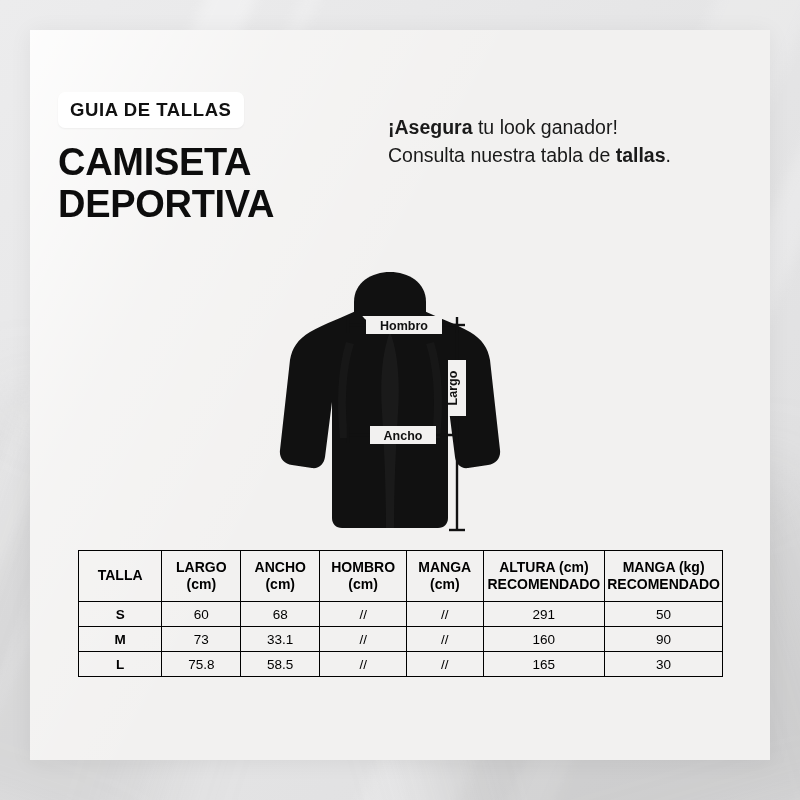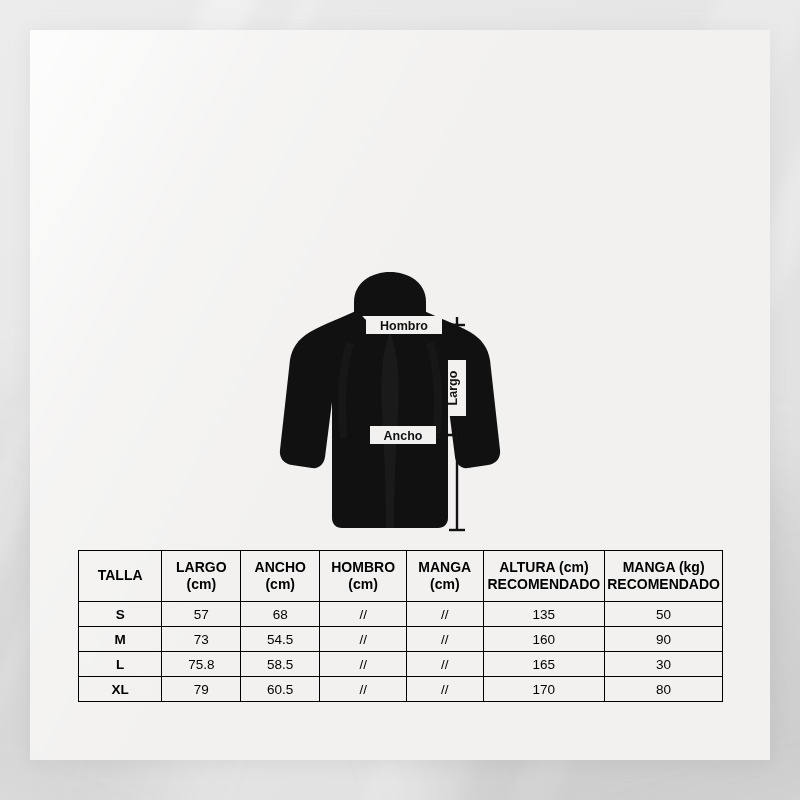--- a/index.html
+++ b/index.html
@@ -173,20 +173,33 @@
   <div class="streak streak-b"></div>
   <div class="streak streak-c"></div>
   <div class="streak streak-d"></div>
   <div class="shadow-blob"></div>
   <div class="shadow-blob2"></div>
 
   <div class="card">
     <div class="card-sheen"></div>
   </div>
 
+  <div class="header">
+    <div class="title-block">
+      <div class="badge">GUIA DE TALLAS</div>
+      <div class="main-title">
+        <span class="line">CAMISETA</span>
+        <span class="line">DEPORTIVA</span>
+      </div>
+    </div>
+
+    <div class="intro">
+      <b>¡Asegura</b><span> tu look ganador! Consulta nuestra tabla de </span><b>tallas</b><span>.</span>
+    </div>
+  </div>
 
   <div class="illu">
     <svg width="280" height="270" viewBox="0 0 280 270" xmlns="http://www.w3.org/2000/svg">
 
       <path d="M92 30 C92 10 110 0 128 0 C146 0 164 10 164 30 L164 44 L92 44 Z" fill="#111"></path>
 
       <path d="M96 38
                C84 44 62 52 48 60
                C36 67 30 76 28 88
                L18 178
@@ -268,50 +281,41 @@
           </th>
           <th class="col-peso">
             <span class="sub">MANGA  (kg)</span>
             <span class="unit">RECOMENDADO</span>
           </th>
         </tr>
       </thead>
       <tbody>
         <tr>
           <td class="size">S</td>
-          <td>57</td>
+          <td>60</td>
           <td>68</td>
           <td>//</td>
           <td>//</td>
-          <td>135</td>
+          <td>291</td>
           <td>50</td>
         </tr>
         <tr>
           <td class="size">M</td>
           <td>73</td>
-          <td>54.5</td>
+          <td>33.1</td>
           <td>//</td>
           <td>//</td>
           <td>160</td>
           <td>90</td>
         </tr>
         <tr>
           <td class="size">L</td>
           <td>75.8</td>
           <td>58.5</td>
           <td>//</td>
           <td>//</td>
           <td>165</td>
           <td>30</td>
         </tr>
-        <tr>
-          <td class="size">XL</td>
-          <td>79</td>
-          <td>60.5</td>
-          <td>//</td>
-          <td>//</td>
-          <td>170</td>
-          <td>80</td>
-        </tr>
       </tbody>
     </table>
   </div>
 </div>
 
 </body></html>

